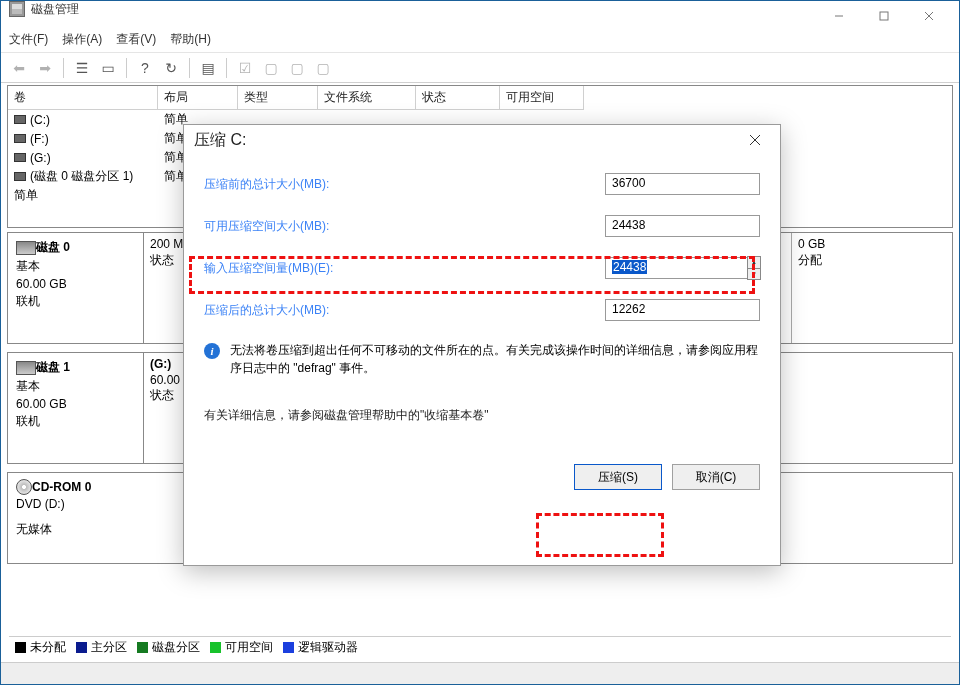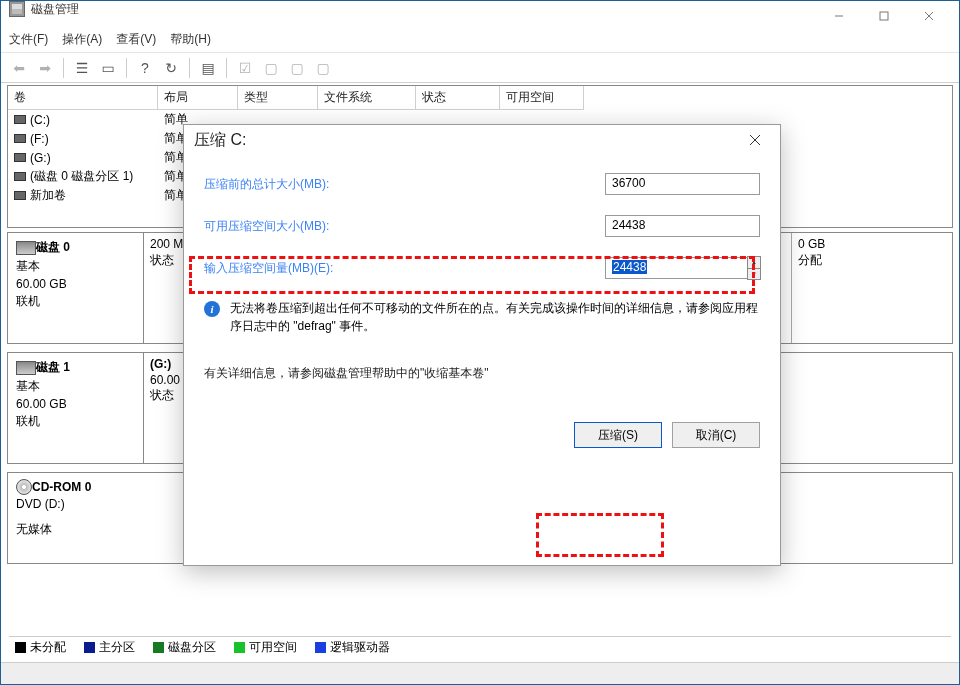--- a/index.html
+++ b/index.html
@@ -33,21 +33,21 @@
 .dicon.cd{border-radius:50%;width:16px;height:16px;background:radial-gradient(circle,#fff 20%,#bbb 22%,#ddd 60%)}
 .diskright{flex:1;display:flex;flex-direction:column}
 .partrow{flex:1;display:flex;border-bottom:1px solid #ccc}
 .partrow:last-child{border-bottom:none}
 .part{display:flex;flex-direction:row;border-right:1px solid #aaa}
 .part:last-child{border-right:none}
 .part .stripe{height:14px}
 .stripe.blue{background:#0a1b8e}
 .stripe.black{background:#000}
 .part .plabel{padding:4px 6px;font-size:11px;line-height:1.3}
-.legend{position:absolute;bottom:26px;left:8px;right:8px;height:22px;background:#fff;border-top:1px solid #ccc;display:flex;align-items:center;gap:18px;padding:0 6px}
+.legend{position:absolute;bottom:26px;left:8px;right:8px;height:22px;background:#fff;border-top:1px solid #ccc;display:flex;align-items:center;gap:10px;padding:0 6px}
 .leg{display:flex;align-items:center;gap:4px;font-size:11px}
 .swatch{width:11px;height:11px}
 .swatch.k{background:#000}
 .swatch.b{background:#0a1b8e}
 .swatch.g{background:#157a21}
 .swatch.lg{background:#17c22b}
 .swatch.bl{background:#1b3fde}
 .bottombar{position:absolute;bottom:0;left:0;right:0;height:22px;background:#eee;border-top:1px solid #ccc}
 
 
@@ -159,24 +159,20 @@
         <div class="gcell" style="width:80px">简单</div>
       </div>
       <div class="grow">
         <div class="gcell" style="width:150px">
             <div class="vicon"></div>
             <span>(磁盘 0 磁盘分区 1)</span>
           </div>
         <div class="gcell" style="width:80px">简单</div>
       </div>
       <div class="grow">
-        <div class="gcell" style="width:150px">
-            <div class="vicon"></div>
-            <span>新加卷</span>
-          </div>
         <div class="gcell" style="width:80px">简单</div>
       </div>
       <div style="height:22px"></div>
     </div>
   </div>
 
   <div class="disks">
     <div class="diskbox">
       <div class="diskleft">
         <div class="dtitle">
@@ -302,20 +298,24 @@
       <div class="flabel">输入压缩空间量(MB)(E):</div>
       <div class="fval spin">
         <span class="sel">24438</span>
         <div class="spinbtns">
             <div>▲</div>
             <div>▼</div>
           </div>
       </div>
     </div>
 
+    <div class="frow">
+      <div class="flabel">压缩后的总计大小(MB):</div>
+      <div class="fval">12262</div>
+    </div>
 
     <div class="info-row">
       <div class="info-icon">i</div>
       <div style="flex:1">无法将卷压缩到超出任何不可移动的文件所在的点。有关完成该操作时间的详细信息，请参阅应用程序日志中的 "defrag" 事件。</div>
     </div>
 
     <div class="help-text">有关详细信息，请参阅磁盘管理帮助中的"收缩基本卷"</div>
 
     <div class="dlg-btns">
       <div class="btn primary">压缩(S)</div>

